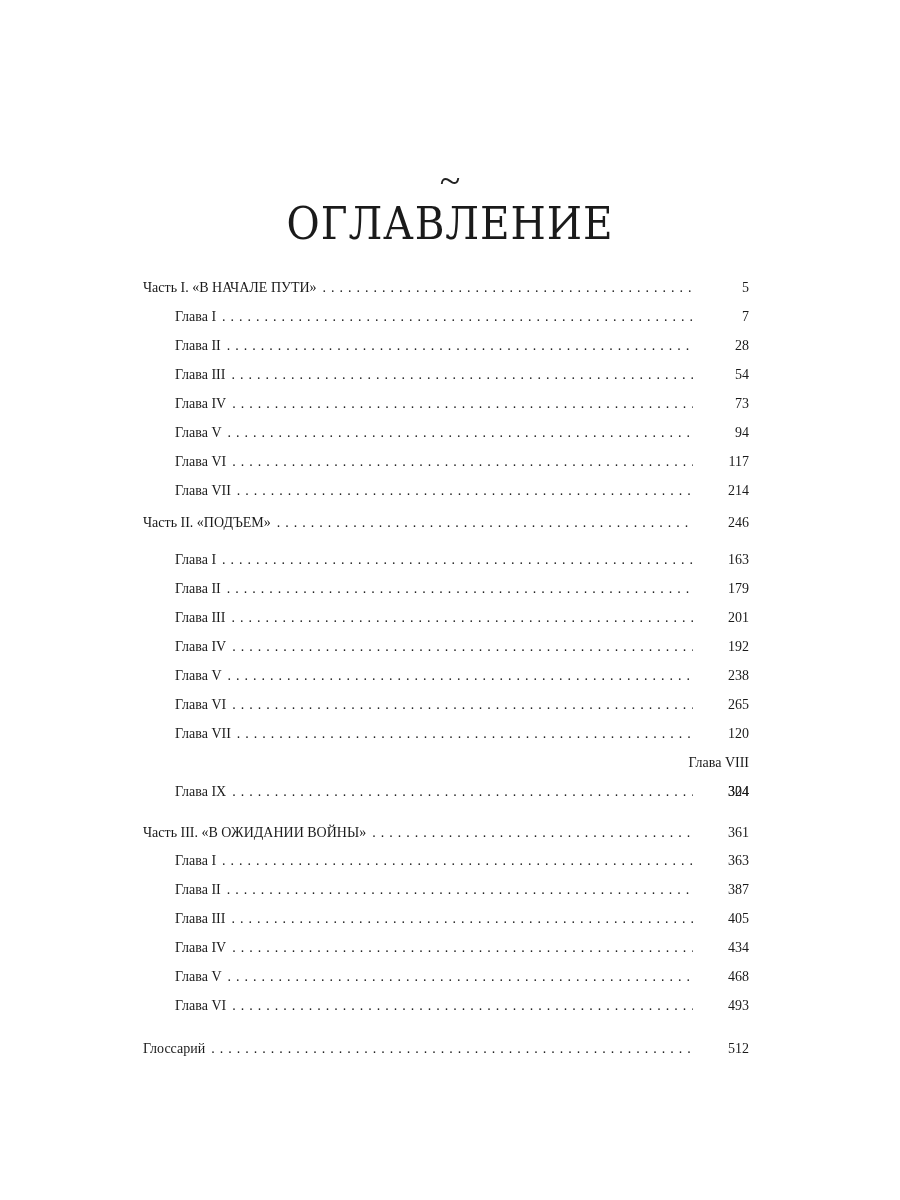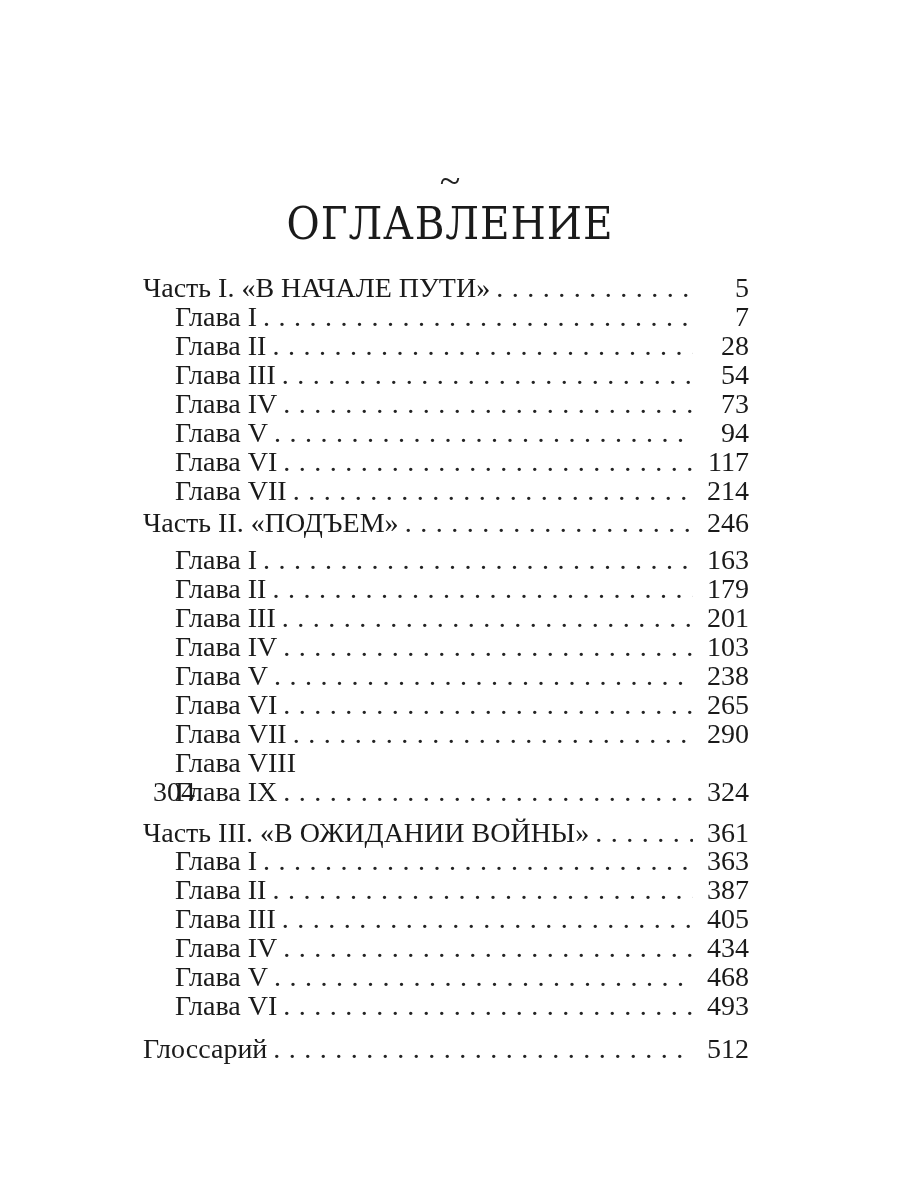--- a/index.html
+++ b/index.html
@@ -14,21 +14,21 @@
     }
     .title {
       position: absolute; left: 0; width: 900px; top: 198px; text-align: center;
       font-size: 44px; line-height: 52px; letter-spacing: 1px; color: #1a1a1a;
       font-family: "DejaVu Serif", "Liberation Serif", serif; font-weight: normal;
       transform: scaleX(0.92);
     }
     .toc { position: absolute; left: 143px; width: 606px; top: 0; }
     .row {
       position: absolute; left: 0; width: 606px; height: 29px;
-      display: flex; align-items: flex-start; font-size: 28px; line-height: 29px; font-family: Liberation Serif, serif;
+      display: flex; align-items: flex-end; font-size: 14px; line-height: 29px; font-family: Liberation Serif, serif;
     }
     .row.chapter .label { padding-left: 32px; }
     .label { white-space: nowrap; }
     .leader {
       flex: 1; overflow: hidden; white-space: nowrap; margin: 0 4px 0 6px;
       letter-spacing: 6.4px; color: #222;
     }
     .leader::before {
       content: ". . . . . . . . . . . . . . . . . . . . . . . . . . . . . . . . . . . . . . . . . . . . . . . . . . . . . . . . . . . .";
       letter-spacing: 0px; word-spacing: 1.5px;
@@ -100,36 +100,36 @@
     <span class="page">179</span>
   </div>
   <div class="row chapter" style="top:603px;">
     <span class="label">Глава III</span>
     <span class="leader"></span>
     <span class="page">201</span>
   </div>
   <div class="row chapter" style="top:632px;">
     <span class="label">Глава IV</span>
     <span class="leader"></span>
-    <span class="page">103</span>
+    <span class="page">192</span>
   </div>
   <div class="row chapter" style="top:661px;">
     <span class="label">Глава V</span>
     <span class="leader"></span>
     <span class="page">238</span>
   </div>
   <div class="row chapter" style="top:690px;">
     <span class="label">Глава VI</span>
     <span class="leader"></span>
     <span class="page">265</span>
   </div>
   <div class="row chapter" style="top:719px;">
     <span class="label">Глава VII</span>
     <span class="leader"></span>
-    <span class="page">290</span>
+    <span class="page">120</span>
   </div>
   <div class="row chapter" style="top:748px;flex-direction:column;">
     <span class="label">Глава VIII</span>
     <span class="leader"></span>
     <span class="page">304</span>
   </div>
   <div class="row chapter" style="top:777px;">
     <span class="label">Глава IX</span>
     <span class="leader"></span>
     <span class="page">324</span>

